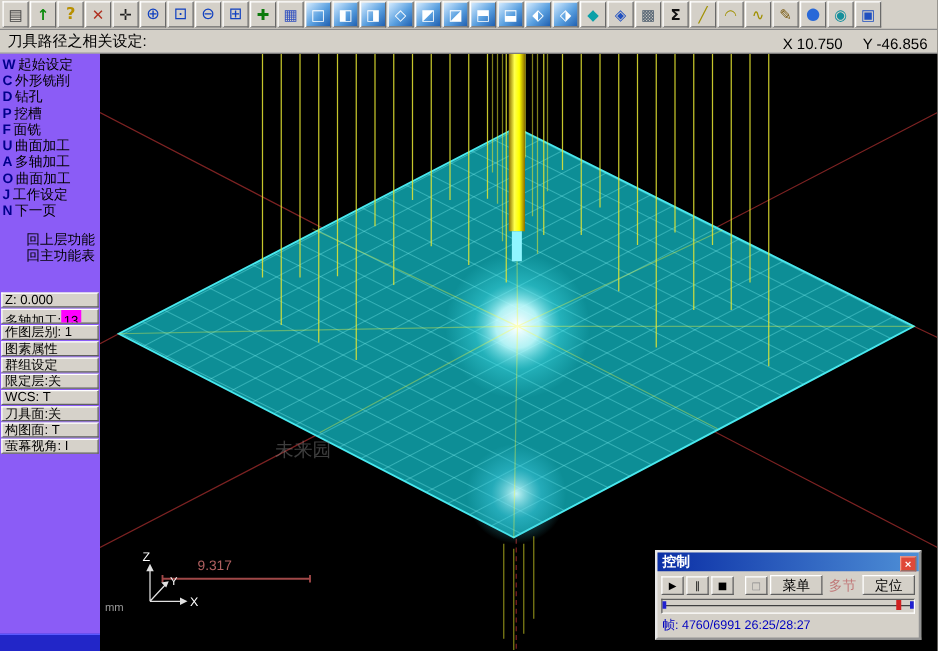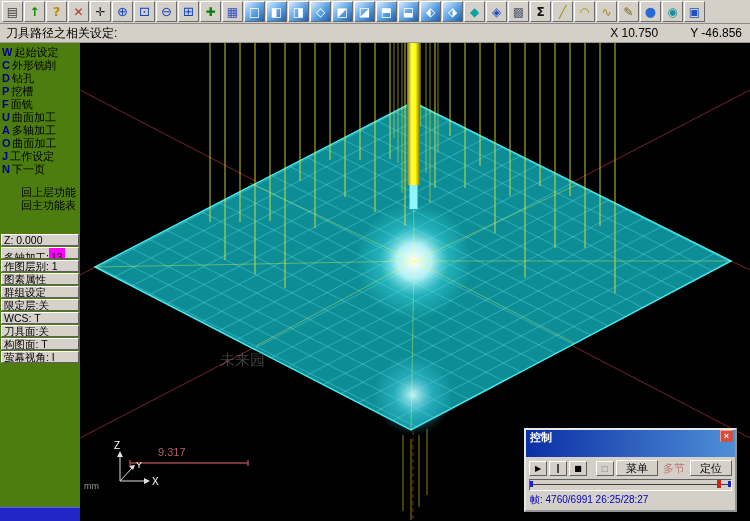--- a/index.html
+++ b/index.html
@@ -7,49 +7,49 @@
   .app{position:relative;width:750px;height:521px;background:#d4d0c8;}
 
   
   .toolbar{height:24px;display:flex;align-items:center;gap:1px;padding:1px 2px;background:#d4d0c8;border-bottom:1px solid #8a8a8a;box-sizing:border-box;}
   .tb-btn{width:21px;height:21px;flex:0 0 21px;display:flex;align-items:center;justify-content:center;
     background:#d4d0c8;border:1px solid;border-color:#ffffff #6a6a6a #6a6a6a #ffffff;box-sizing:border-box;
     font-size:12px;padding:0;cursor:pointer;font-family:"DejaVu Sans",sans-serif;}
   .tb-btn span{pointer-events:none;}
 
   
-  .prompt-bar{height:19px;display:flex;align-items:center;padding:0 8px 0 6px;font-size:12px;color:#000;
+  .prompt-bar{height:19px;display:flex;align-items:flex-end;padding:0 8px 0 6px;font-size:12px;color:#000;
     background:#d4d0c8;border-bottom:1px solid #979797;box-sizing:border-box;}
-  .coords{margin-left:auto;display:flex;gap:32px;font-size:12px;color:#000;}
+  .coords{margin-left:auto;display:flex;gap:16px;font-size:12px;color:#000;}
 
   
   .main{display:flex;height:478px;}
 
   
-  .sidebar{width:80px;flex:0 0 80px;background:#4d7c0f;padding-top:3px;box-sizing:border-box;position:relative;font-size:11px;}
+  .sidebar{width:80px;flex:0 0 80px;background:#8b5cf6;padding-top:3px;box-sizing:border-box;position:relative;font-size:11px;}
   .menu-item{height:13px;line-height:13px;padding-left:2px;white-space:nowrap;cursor:pointer;overflow:hidden;}
   .menu-item .key{color:#00008b;font-weight:bold;margin-right:2px;}
   .menu-item .lbl{color:#000;}
   .nav-group{margin-top:10px;margin-left:19px;}
   .status-group{margin-top:22px;}
   .sb-btn{height:12px;line-height:11px;font-size:10.5px;margin:0 1px 1px 1px;border:1px solid;
     border-color:#ffffff #5f5f5f #5f5f5f #ffffff;background:#d6d2ca;color:#000;white-space:nowrap;
     padding-left:2px;overflow:hidden;cursor:pointer;box-sizing:border-box;}
   .swatch{display:inline-block;background:#ff00ff;color:#000;padding:4px 2px;line-height:10px;}
   .taskbar-fragment{position:absolute;left:0;bottom:0;width:80px;height:13px;background:#2226c8;border-top:1px solid #5a5aff;}
 
   
   .viewport{flex:1;position:relative;background:#000;overflow:hidden;}
   .viewport svg{position:absolute;left:0;top:0;}
 
   
   .ctrl{position:absolute;right:13px;bottom:9px;width:213px;background:#d4d0c8;
     border:2px outset #e8e8e8;box-shadow:1px 1px 0 #000;box-sizing:border-box;}
-  .ctrl-title{height:27px;background:linear-gradient(90deg,#0b2fa6,#4e8fd6);color:#fff;
-    font-size:11px;font-weight:bold;display:flex;align-items:flex-start;padding:0 2px 0 4px;}
+  .ctrl-title{height:15px;background:linear-gradient(90deg,#0b2fa6,#4e8fd6);color:#fff;
+    font-size:11px;font-weight:bold;display:flex;align-items:flex-end;padding:0 2px 0 4px;}
   .ctrl-close{margin-left:auto;width:13px;height:12px;background:#e04838;color:#fff;font-size:9px;
     line-height:11px;text-align:center;border:1px outset #f0a090;cursor:pointer;box-sizing:border-box;}
   .ctrl-row{display:flex;align-items:center;gap:2px;padding:3px 3px 1px 3px;}
   .cbtn{width:18px;height:15px;flex:0 0 auto;border:1px solid;border-color:#ffffff #5f5f5f #5f5f5f #ffffff;
     background:#d4d0c8;font-size:8px;display:flex;align-items:center;justify-content:center;padding:0;cursor:pointer;
     font-family:"DejaVu Sans",sans-serif;}
   .cbtn.dim{color:#8a8a8a;}
   .cbtn.wide{width:auto;padding:0 9px;font-size:11px;height:16px;font-family:"Liberation Sans",sans-serif;}
   .mode-label{color:#c07878;font-size:11px;margin:0 3px;}
   .ctrl-gap{flex:1;}

